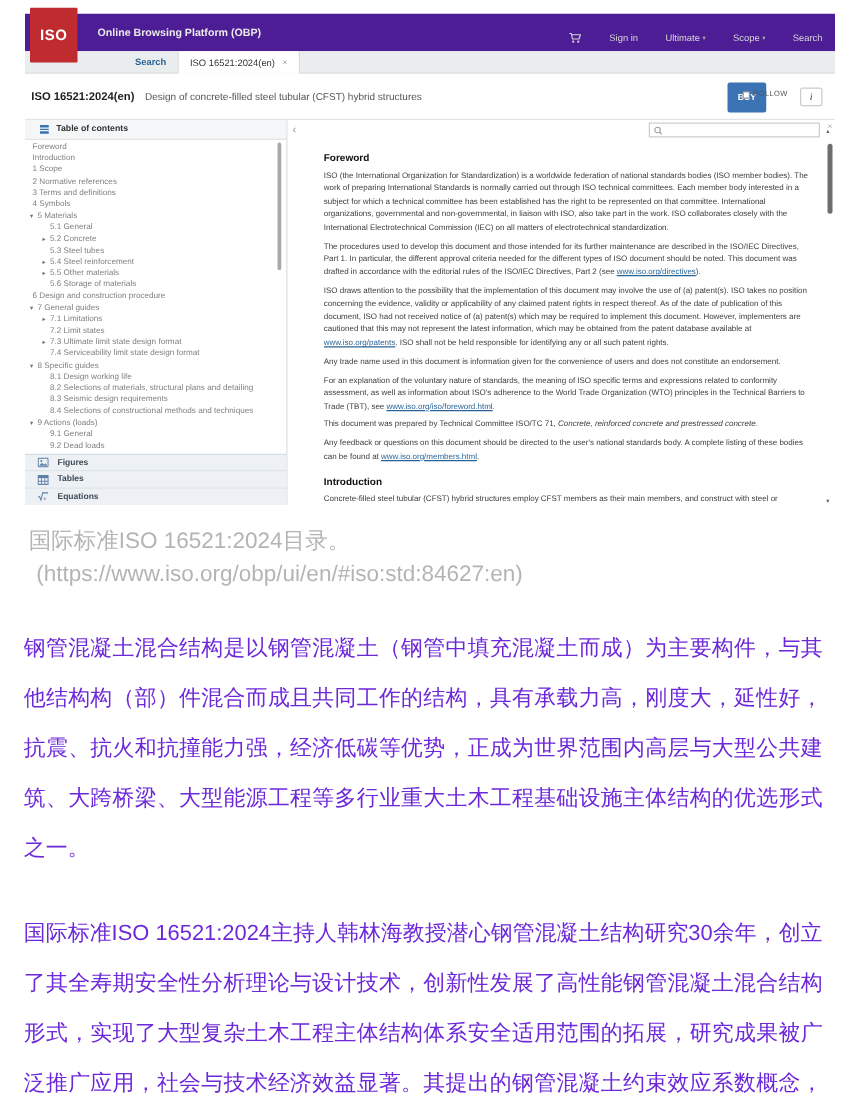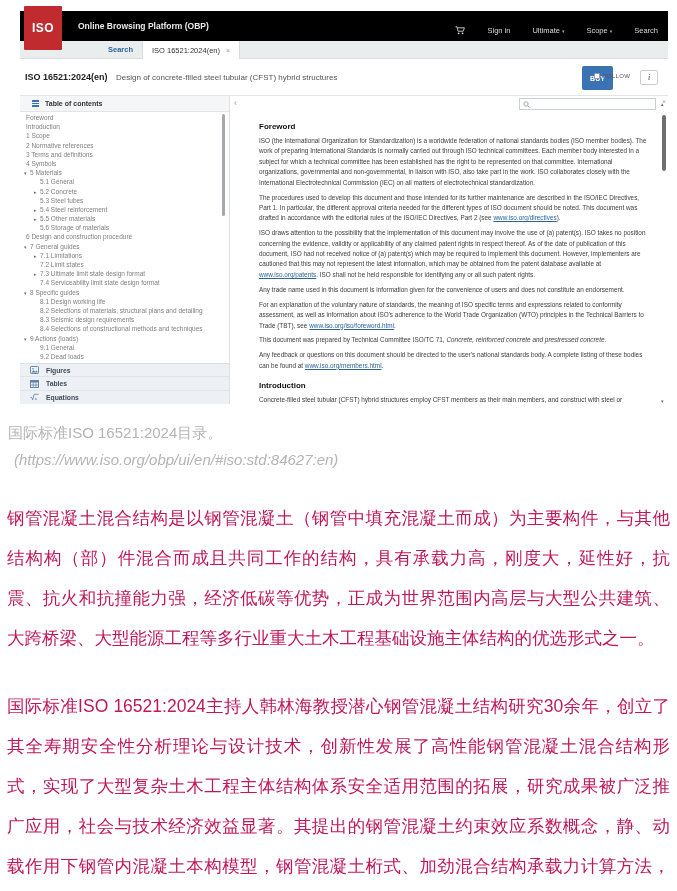--- a/index.html
+++ b/index.html
@@ -3,21 +3,21 @@
 <meta charset="utf-8">
 <style>
   :root{ --brand-red:#bf2b2e; --accent:#3a72b4; --link:#2a6496; }
   *{box-sizing:border-box;}
   html,body{margin:0;padding:0;}
   body{width:677px;height:891px;background:#fff;font-family:"Liberation Sans",sans-serif;overflow:hidden;}
 
   
   .shot{position:relative;margin:6px 0 0 20px;width:648px;height:398px;background:#fff;overflow:hidden;}
 
-  .hdr{position:absolute;left:0;top:5px;width:100%;height:30px;background:#000000;}
+  .hdr{position:absolute;left:0;top:5px;width:100%;height:30px;background:#4c1d95;}
   .logo{position:absolute;left:4px;top:0;width:38px;height:44px;background:var(--brand-red);color:#fff;z-index:2;
         display:flex;align-items:center;justify-content:center;font-weight:bold;font-size:12px;letter-spacing:.5px;border-radius:1px;}
   .hdr-title{position:absolute;left:58px;top:0;height:30px;display:flex;align-items:center;color:#eaeaea;font-size:8.5px;font-weight:bold;}
   .hdr-nav{position:absolute;right:10px;top:0;height:39px;display:flex;align-items:center;gap:22px;color:#d8d8d8;font-size:7.5px;}
   .hdr-nav .navitem{display:flex;align-items:center;gap:2px;cursor:pointer;}
   .chev{font-size:5px;color:#aaa;}
 
   .tabs{position:absolute;top:35px;left:0;width:100%;height:18px;background:#e9edee;border-bottom:1px solid #d8dcde;}
   .tab-link{position:absolute;left:88px;top:0;height:18px;line-height:18px;color:var(--link);font-size:7.5px;font-weight:bold;}
   .tab-active{position:absolute;left:122px;top:0;height:18px;background:#fff;padding:0 9px;display:flex;align-items:center;gap:6px;
@@ -62,24 +62,24 @@
   .doc h4{font-size:8px;color:#111;margin:10px 0 5px;font-weight:bold;}
   .doc-p{font-size:6.4px;line-height:10.4px;color:#3c3c3c;margin:0 0 4.5px;text-align:left;}
   .lnk{color:var(--link);text-decoration:underline;cursor:pointer;}
   .it{font-style:italic;}
   .vscroll{position:absolute;right:1px;top:14px;bottom:3px;width:6px;}
   .vs-up{position:absolute;top:-9px;left:0;font-size:5px;color:#666;}
   .vs-thumb{position:absolute;top:5px;left:1px;width:4px;height:56px;background:#6e6e6e;border-radius:2px;}
   .vs-down{position:absolute;bottom:-3px;left:0;font-size:5px;color:#666;}
 
   
-  .caption{margin:15px 0 0 8px;font-size:15px;color:#b4b4b6;line-height:27px;}
-  .cap2{padding-left:6px;font-style:italic;}
+  .caption{margin:15px 0 0 23px;font-size:18px;color:#b4b4b6;line-height:27px;}
+  .cap2{padding-left:6px;}
   .article{margin:25px 7px 0;}
-  .article p{font-size:17.5px;color:#be185d;line-height:40px;text-align:justify;margin:0 0 28px;}
+  .article p{font-size:17.5px;color:#6d28d9;line-height:40px;text-align:justify;margin:0 12px 28px;}
 
   svg{display:block;}
 </style>
 </head>
 <body>
 
 <div class="shot">
 
   <div class="hdr">
     <div class="hdr-title">Online Browsing Platform (OBP)</div>

